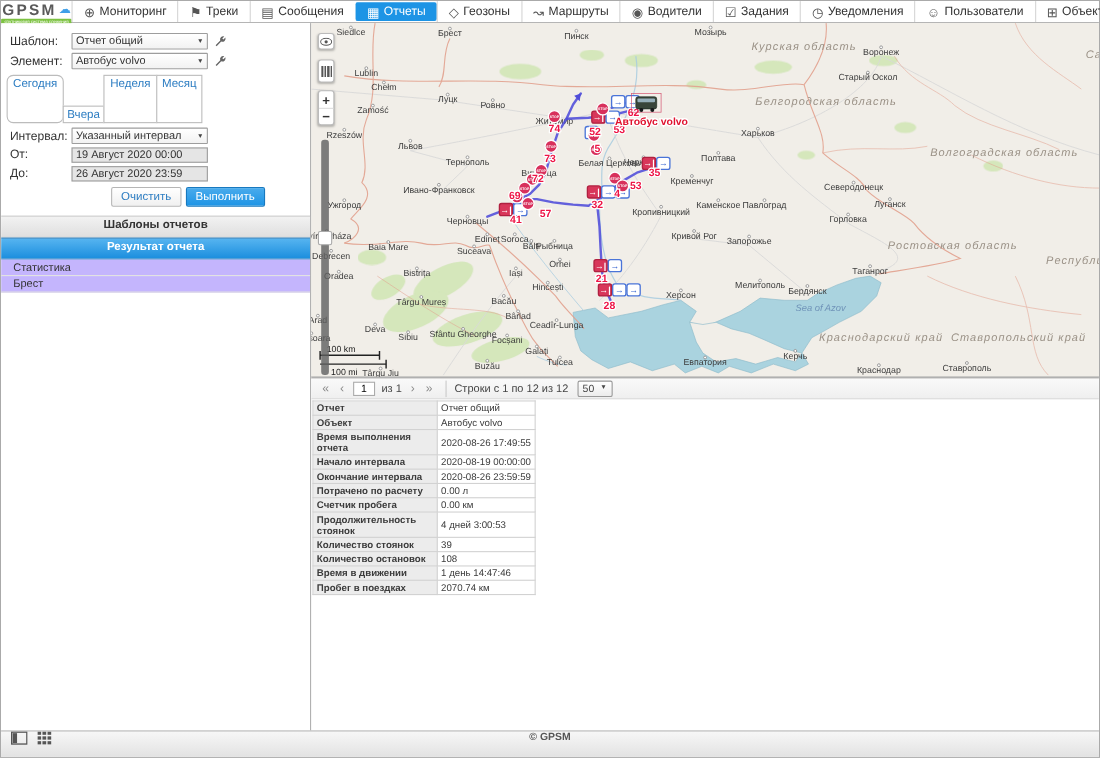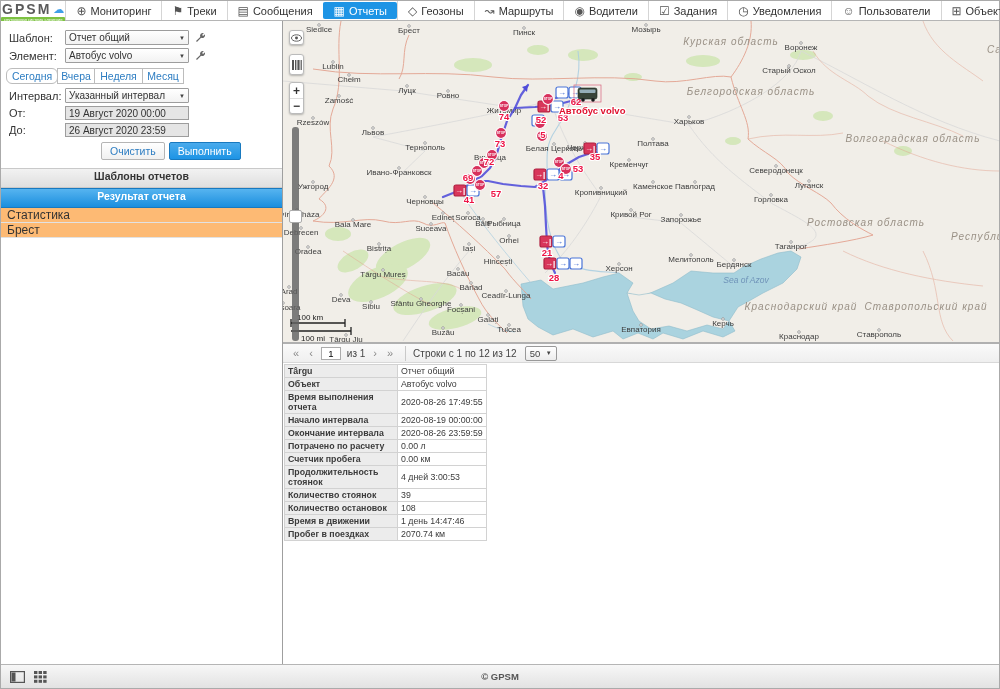--- a/index.html
+++ b/index.html
@@ -33,30 +33,30 @@
   .flabel { width:56px; font-size:11px; color:#333; flex:0 0 auto; }
   .select { width:124px; height:15px; border:1px solid #9d9d9d; border-radius:1px; background:linear-gradient(#fff,#f2f2f2);
     display:flex; align-items:center; justify-content:space-between; padding:0 3px; cursor:pointer; }
   .select .sel-text { font-size:10px; white-space:nowrap; overflow:hidden; }
   .caret { font-size:6px; color:#444; }
   .wrench-btn { margin-left:6px; cursor:pointer; display:flex; align-items:center; }
   .input { width:124px; height:14px; border:1px solid #9d9d9d; background:#e5e5e5; font-size:10px; padding:0 3px;
     font-family:"Liberation Sans",sans-serif; color:#333; }
   .quick { display:flex; margin:5px 0 4px 5px; }
   .qbtn { border:1px solid #bcbcbc; background:#fff; color:#2d7dc2; font-size:10.5px; padding:1px 0; text-align:center; cursor:pointer; margin-left:-1px; }
-  .qbtn.q0 { width:52px; margin-left:0;border-radius:6px; } .qbtn.q1 { width:38px; } .qbtn.q2 { width:49px; } .qbtn.q3 { width:42px; }
+  .qbtn.q0 { width:52px; margin-left:0;border-radius:6px; } .qbtn.q1 { width:38px;margin-top:28px; } .qbtn.q2 { width:49px; } .qbtn.q3 { width:42px; }
   .action-row { display:flex; justify-content:flex-start; margin:5px 4px 4px 100px; gap:4px; }
   .btn { font-size:10.5px; padding:2px 8px; border-radius:2px; cursor:pointer; }
   .btn-clear { background:linear-gradient(#fff,#f0f0f0); border:1px solid #b5b5b5; color:#2d7dc2; }
   .btn-run { background:linear-gradient(#4aabec,#1d94e5); border:1px solid #1879bf; color:#fff; }
 
   .section-header { height:20px; line-height:15px; text-align:center; font-weight:bold; font-size:10.5px; color:#333;
     background:linear-gradient(#f2f2f2,#dfdfdf); border-top:1px solid #c9c9c9; border-bottom:1px solid #c9c9c9; cursor:pointer; }
   .section-header.active { background:linear-gradient(#56b4f0,#1b8ede); color:#fff; border-color:#1879bf; }
-  .section-item { height:15px; line-height:15px; padding-left:6px; font-size:12px; color:#333; border-bottom:1px solid #e2e2e2; cursor:pointer; background:#fdba74; }
+  .section-item { height:15px; line-height:15px; padding-left:11px; font-size:10px; color:#333; border-bottom:1px solid #e2e2e2; cursor:pointer; background:#c4b5fd; }
 
   
   .map { position:relative; height:323px; flex:0 0 auto; background:#f1eee8; border-bottom:2px solid #b0b0b0; overflow:hidden; }
   .map svg { display:block; }
   .map-ctl { position:absolute; left:6px; width:15px; background:#fff; border:1px solid #bbb; border-radius:3px;
     box-shadow:0 1px 2px rgba(0,0,0,.25); display:flex; align-items:center; justify-content:center; cursor:pointer; font-size:11px; color:#333; }
   .zoomgrp { position:absolute; left:6px; top:61px; width:15px; background:#fff; border:1px solid #bbb; border-radius:3px; box-shadow:0 1px 2px rgba(0,0,0,.25); }
   .zbtn { height:15px; display:flex; align-items:center; justify-content:center; font-size:12px; font-weight:bold; cursor:pointer; color:#333; }
   .zbtn + .zbtn { border-top:1px solid #ddd; }
   .map-scroll { position:absolute; left:9px; top:106px; width:7px; height:214px; background:#5f5f5f; opacity:.8; border-radius:3px; cursor:grab; }
@@ -74,21 +74,21 @@
   .psize { width:32px; height:15px; border:1px solid #999; border-radius:2px; background:linear-gradient(#fff,#ececec);
     display:flex; align-items:center; justify-content:space-between; padding:0 4px; margin-left:8px; cursor:pointer; font-size:9.5px; }
 
   table.report { border-collapse:collapse; margin:1px 0 0 1px; }
   table.report th { background:#ececec; border:1px solid #d2d2d2; font-weight:bold; font-size:8.8px; text-align:left;
     padding:1px 3px; width:113px; color:#3b3b3b; }
   table.report td { background:#fff; border:1px solid #d2d2d2; font-size:8.8px; padding:1px 3px; width:78px; white-space:nowrap; color:#3b3b3b; }
 
   
   .statusbar { height:24px; flex:0 0 auto; background:linear-gradient(#f7f7f7,#e2e2e2); border-top:1px solid #b5b5b5;
-    display:flex; align-items:center; position:relative; }
+    display:flex; align-items:flex-start; position:relative; }
   .fico { margin-left:9px; cursor:pointer; display:flex; align-items:center; }
   .copyright { position:absolute; left:0; right:0; text-align:center; font-weight:bold; font-size:9.5px; color:#555; pointer-events:none; }
 </style>
 </head>
 <body>
 
 <div class="app">
 
   <header class="topbar">
     <div class="logo">
@@ -564,21 +564,21 @@
           <span class="psep"></span>
           <span>Строки с 1 по 12 из 12</span>
           <div class="psize">
             <span>50</span>
             <span class="caret">▼</span>
           </div>
         </div>
         <table class="report">
           <tbody id="report-body">
               <tr>
-                <th>Târgu</th>
+                <th>Отчет</th>
                 <td>Отчет общий</td>
               </tr>
               <tr>
                 <th>Объект</th>
                 <td>Автобус volvo</td>
               </tr>
               <tr>
                 <th>Время выполнения отчета</th>
                 <td>2020-08-26 17:49:55</td>
               </tr>

